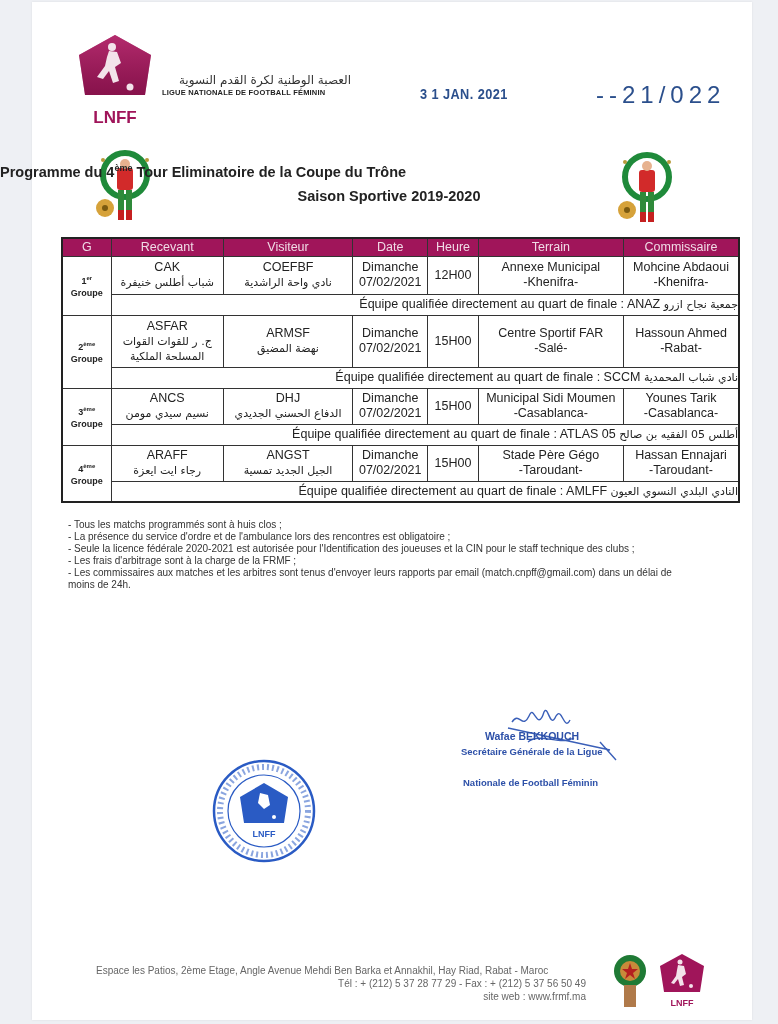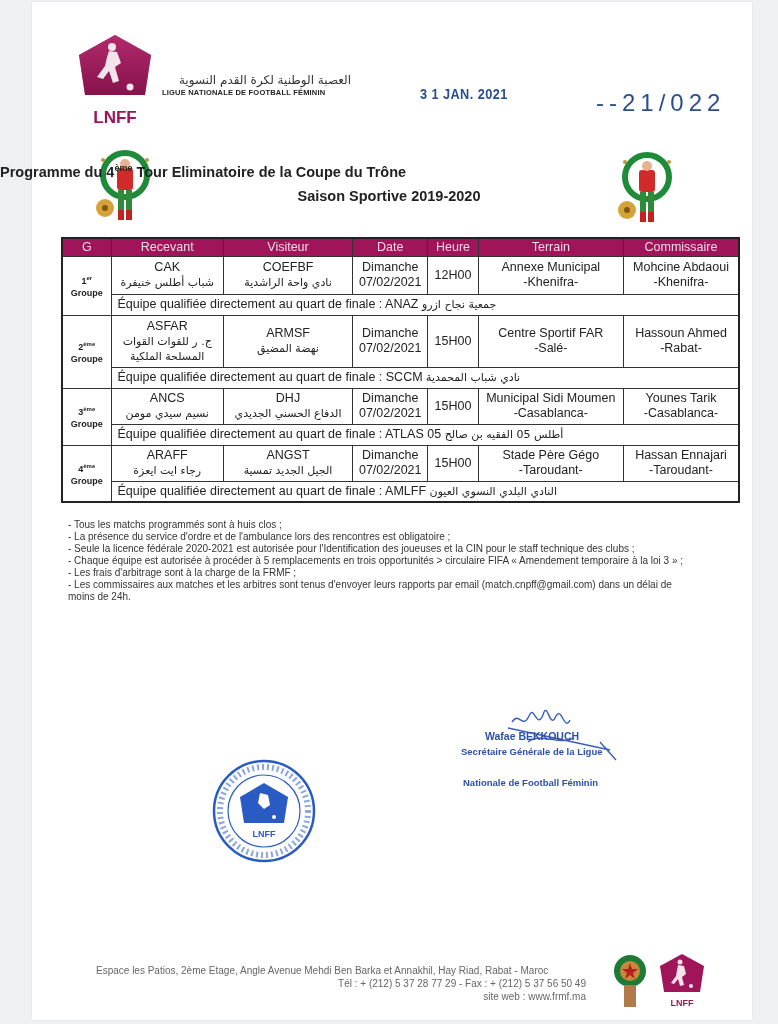--- a/index.html
+++ b/index.html
@@ -6,37 +6,37 @@
   html, body { width: 778px; height: 1024px; background: #eef0f4; overflow: hidden; }
   body { font-family: "Liberation Sans", sans-serif; color: #222; position: relative; }
   .sheet { position: absolute; left: 32px; top: 2px; width: 720px; height: 1018px; background: #fff; box-shadow: 0 0 2px rgba(0,0,0,0.08); }
 
   
   .logo { position: absolute; left: 75px; top: 33px; width: 80px; height: 98px; }
   .org-ar { position: absolute; left: 160px; top: 73px; font-size: 12px; font-family: "DejaVu Sans", sans-serif; direction: rtl; color: #333; width: 210px; text-align: center; }
   .org-fr { position: absolute; left: 162px; top: 88px; font-size: 7.5px; font-weight: bold; letter-spacing: 0.2px; color: #222; }
 
   .stamp-date { position: absolute; left: 420px; top: 85px; font-size: 15px; font-weight: bold; color: #2b4f8c; letter-spacing: 0.5px; transform: scaleX(0.85); transform-origin: left; font-family: "Liberation Sans Narrow", "Liberation Sans", sans-serif; }
-  .stamp-ref { position: absolute; left: 596px; top: 81px; font-size: 24px; color: #2b4f8c; letter-spacing: 5px; font-family: "Liberation Sans", sans-serif; margin-top: 8px; }
+  .stamp-ref { position: absolute; left: 596px; top: 81px; font-size: 24px; color: #2b4f8c; letter-spacing: 5px; font-family: "Liberation Sans", sans-serif; }
 
   .trophy { position: absolute; width: 60px; height: 75px; }
   .trophy.left { left: 95px; top: 150px; }
   .trophy.right { left: 617px; top: 152px; }
 
   .title1 { position: absolute; left: 0; width: 778px; top: 163px; text-align: left; font-size: 14.5px; font-weight: bold; color: #222; }
   .title1 sup { font-size: 9px; }
   .title2 { position: absolute; left: 0; width: 778px; top: 188px; text-align: center; font-size: 14.5px; font-weight: bold; color: #222; }
 
   
   .sched { position: absolute; left: 61px; top: 237px; width: 679px; border-collapse: collapse; font-family: "Liberation Sans", sans-serif; font-size: 12.5px; border: 2px solid #222; }
   .sched th { background: #a0155a; color: #f0dbe6; font-weight: normal; font-size: 12.5px; height: 18px; border: 1px solid #333; }
   .sched td { border: 1px solid #333; text-align: center; vertical-align: middle; line-height: 15px; color: #222; }
   .sched td.grp { font-size: 9px; font-weight: bold; line-height: 12px; }
   .sched td.grp sup { font-size: 6px; }
-  .sched td.qual { text-align: left; padding-left: 6px; height: 21px; }
+  .sched td.qual { text-align: right; padding-left: 6px; height: 21px; }
   .ar { font-family: "DejaVu Sans", sans-serif; font-size: 11px; direction: rtl; unicode-bidi: embed; display: block; }
   .ar-inline { font-family: "DejaVu Sans", sans-serif; font-size: 11px; direction: rtl; unicode-bidi: embed; }
   .w-g { width: 50px; } .w-rec { width: 116px; } .w-vis { width: 134px; } .w-date { width: 76px; }
   .w-h { width: 51px; } .w-terr { width: 150px; } .w-com { width: 118px; }
 
   .notes { position: absolute; left: 68px; top: 519px; width: 670px; font-size: 10px; line-height: 12px; color: #333; }
   .notes div { white-space: nowrap; }
   .notes .bold { font-weight: bold; }
 
   .signature { position: absolute; left: 450px; top: 702px; width: 200px; height: 90px; }
@@ -234,21 +234,20 @@
     <tr>
       <td class="qual" colspan="6"><span>Équipe qualifiée directement au quart de finale : </span><span>AMLFF</span> <span class="ar-inline">النادي البلدي النسوي العيون</span></td>
     </tr>
   </tbody>
 </table>
 
 <div class="notes">
   <div> - Tous les matchs programmés sont à huis clos ;</div>
   <div> - La présence du service d'ordre et de l'ambulance lors des rencontres est obligatoire ;</div>
   <div> - Seule la licence fédérale 2020-2021 est autorisée pour l'Identification des joueuses et la CIN pour le staff technique des clubs ;</div>
-  <div> - Chaque équipe est autorisée à procéder à 5 remplacements en trois opportunités &gt; circulaire FIFA « Amendement temporaire à la loi 3 » ;</div>
   <div> - Les frais d'arbitrage sont à la charge de la FRMF ;</div>
   <div> - Les commissaires aux matches et les arbitres sont tenus d'envoyer leurs rapports par email (match.cnpff@gmail.com) dans un délai de</div>
   <div>moins de 24h.</div>
 </div>
 
 <svg class="signature" viewBox="0 0 200 90">
   <path d="M62 20 C70 8, 72 30, 80 12 C84 4, 88 30, 94 10 C98 2, 100 28, 106 14 C112 4, 114 30, 120 18 M58 26 L160 48 M78 40 C90 30, 110 44, 124 36 M150 40 L166 58" fill="none" stroke="#3a5fb8" stroke-width="1.4"></path>
 </svg>
 <div class="sig-name">Wafae BEKKOUCH</div>
 <div class="sig-title1">Secrétaire Générale de la Ligue</div>

